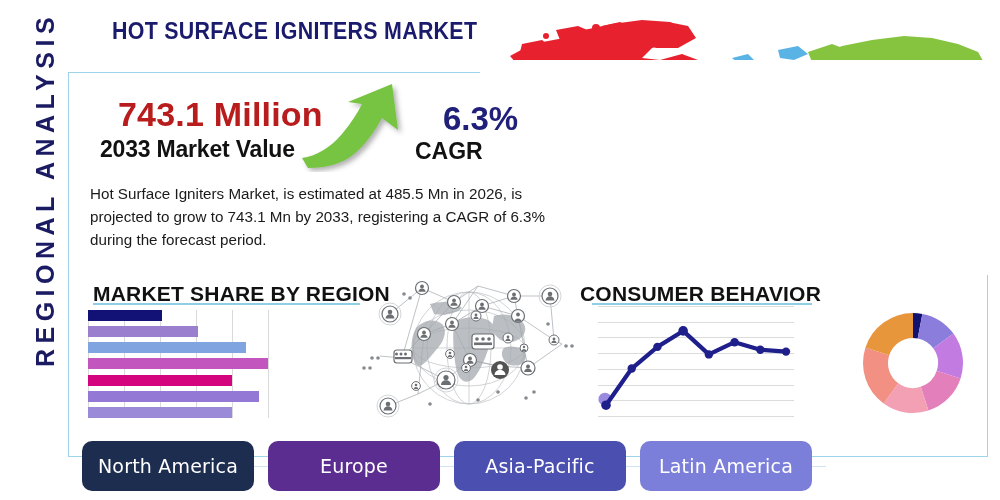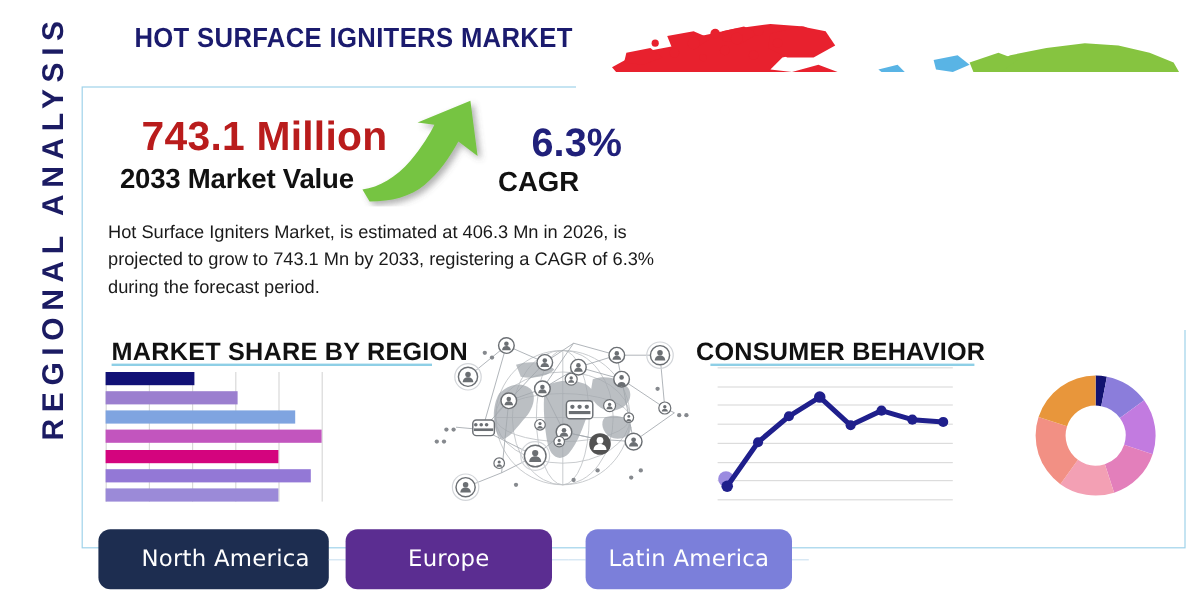--- a/index.html
+++ b/index.html
@@ -230,21 +230,21 @@
           <feDropShadow dx="3" dy="3" stdDeviation="2.5" flood-color="#555" flood-opacity="0.45"></feDropShadow>
         </filter>
       </defs>
       <path filter="url(#shadow)" fill="#76c442" d="M2 76 C16 74 30 66 42 52 C52 40 58 30 62 22 L48 20 L92 2 L98 48 L82 36 C74 50 66 62 54 72 C42 82 26 86 8 86 Z"></path>
     </svg>
   </div>
 
   <div class="cagr-value">6.3%</div>
   <div class="cagr-label">CAGR</div>
 
-  <div class="desc">Hot Surface Igniters Market, is estimated at 406.3 Mn in 2026, is projected to grow to 743.1 Mn by 2033, registering a CAGR of 6.3% during the forecast period.</div>
+  <div class="desc">Hot Surface Igniters Market, is estimated at 485.5 Mn in 2026, is projected to grow to 743.1 Mn by 2033, registering a CAGR of 6.3% during the forecast period.</div>
 
   <div class="sec-head" style="left:93px;top:282px;">MARKET SHARE BY REGION</div>
   <div class="sec-rule" style="left:93px;top:303px;width:267px;"></div>
 
   <div class="barchart">
     <div class="bar-grid">
       <i style="left:0%"></i>
         <i style="left:20%"></i>
         <i style="left:40%"></i>
       <i style="left:60%"></i>
@@ -483,22 +483,23 @@
         <path d="M64.36906572928623 5.885637463565573 A50 50 0 0 1 95.45084971874738 25.610737385376343 L75.22542485937369 40.30536869268817 A25 25 0 0 0 59.68453286464312 30.442818731782786 Z" fill="#8b7ddb"></path>
         <path d="M95.45084971874738 25.610737385376343 A50 50 0 0 1 102.55282581475768 70.45084971874736 L78.77641290737884 62.72542485937368 A25 25 0 0 0 75.22542485937369 40.30536869268817 Z" fill="#c27be0"></path>
         <path d="M102.55282581475768 70.45084971874736 A50 50 0 0 1 70.45084971874738 102.55282581475768 L62.72542485937369 78.77641290737884 A25 25 0 0 0 78.77641290737884 62.72542485937368 Z" fill="#e37fbb"></path>
         <path d="M70.45084971874738 102.55282581475768 A50 50 0 0 1 25.61073738537635 95.45084971874738 L40.30536869268818 75.22542485937369 A25 25 0 0 0 62.72542485937369 78.77641290737884 Z" fill="#f3a0b4"></path>
         <path d="M25.61073738537635 95.45084971874738 A50 50 0 0 1 7.447174185242318 39.549150281252636 L31.22358709262116 47.27457514062632 A25 25 0 0 0 40.30536869268818 75.22542485937369 Z" fill="#f29084"></path>
         <path d="M7.447174185242318 39.549150281252636 A50 50 0 0 1 54.99999999999999 5 L54.99999999999999 30 A25 25 0 0 0 31.22358709262116 47.27457514062632 Z" fill="#e8963b"></path>
       </svg>
   </div>
 
   <div class="regions" id="regions">
-      <div class="region-btn" style="background: rgb(29, 45, 80); flex: 0 0 172px; padding-left: 20px;">North America</div>
+      <div class="region-btn" style="background: rgb(29, 45, 80); flex: 0 0 172px;">North America</div>
       <div class="region-gap"></div>
       <div class="region-btn" style="background: rgb(91, 45, 145); flex: 0 0 172px;">Europe</div>
       <div class="region-gap"></div>
+      <div class="region-btn" style="background: rgb(74, 79, 176); flex: 0 0 172px;">Asia-Pacific</div>
       <div class="region-gap"></div>
       <div class="region-btn" style="background: rgb(123, 127, 218); flex: 0 0 172px;">Latin America</div>
       <div class="region-gap"></div>
     </div>
 
 </div>
 
 </body></html>

